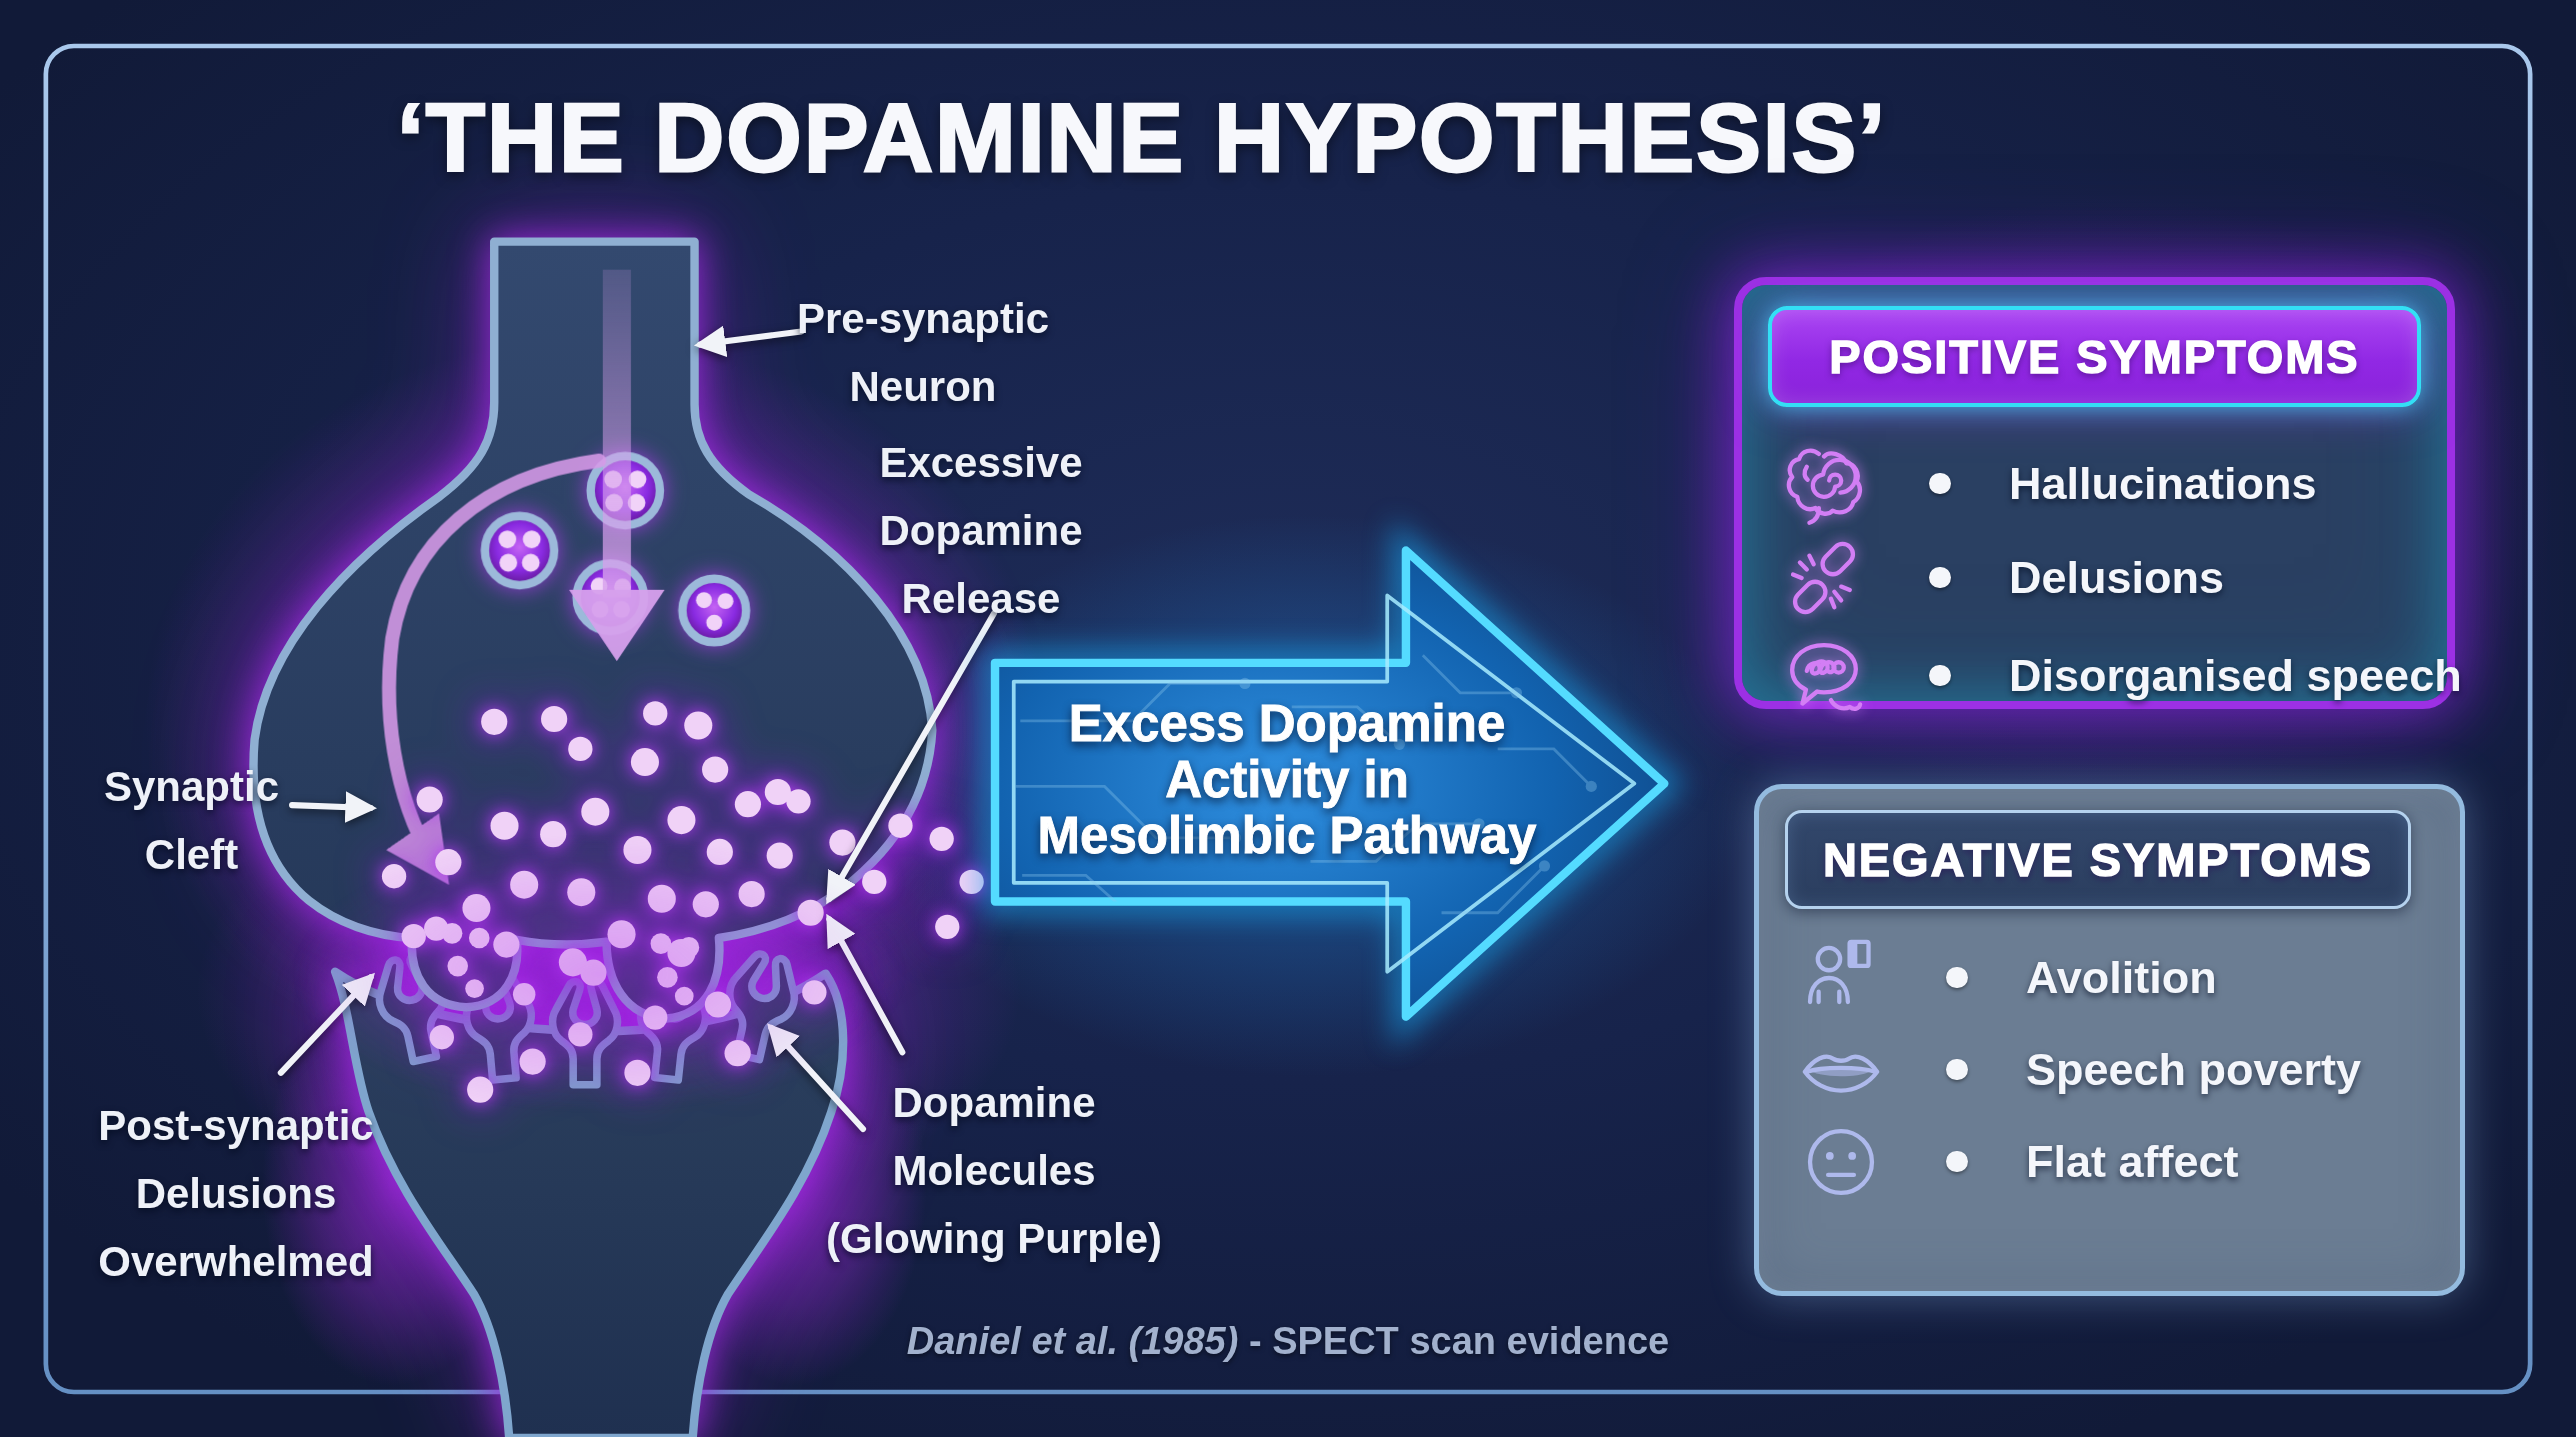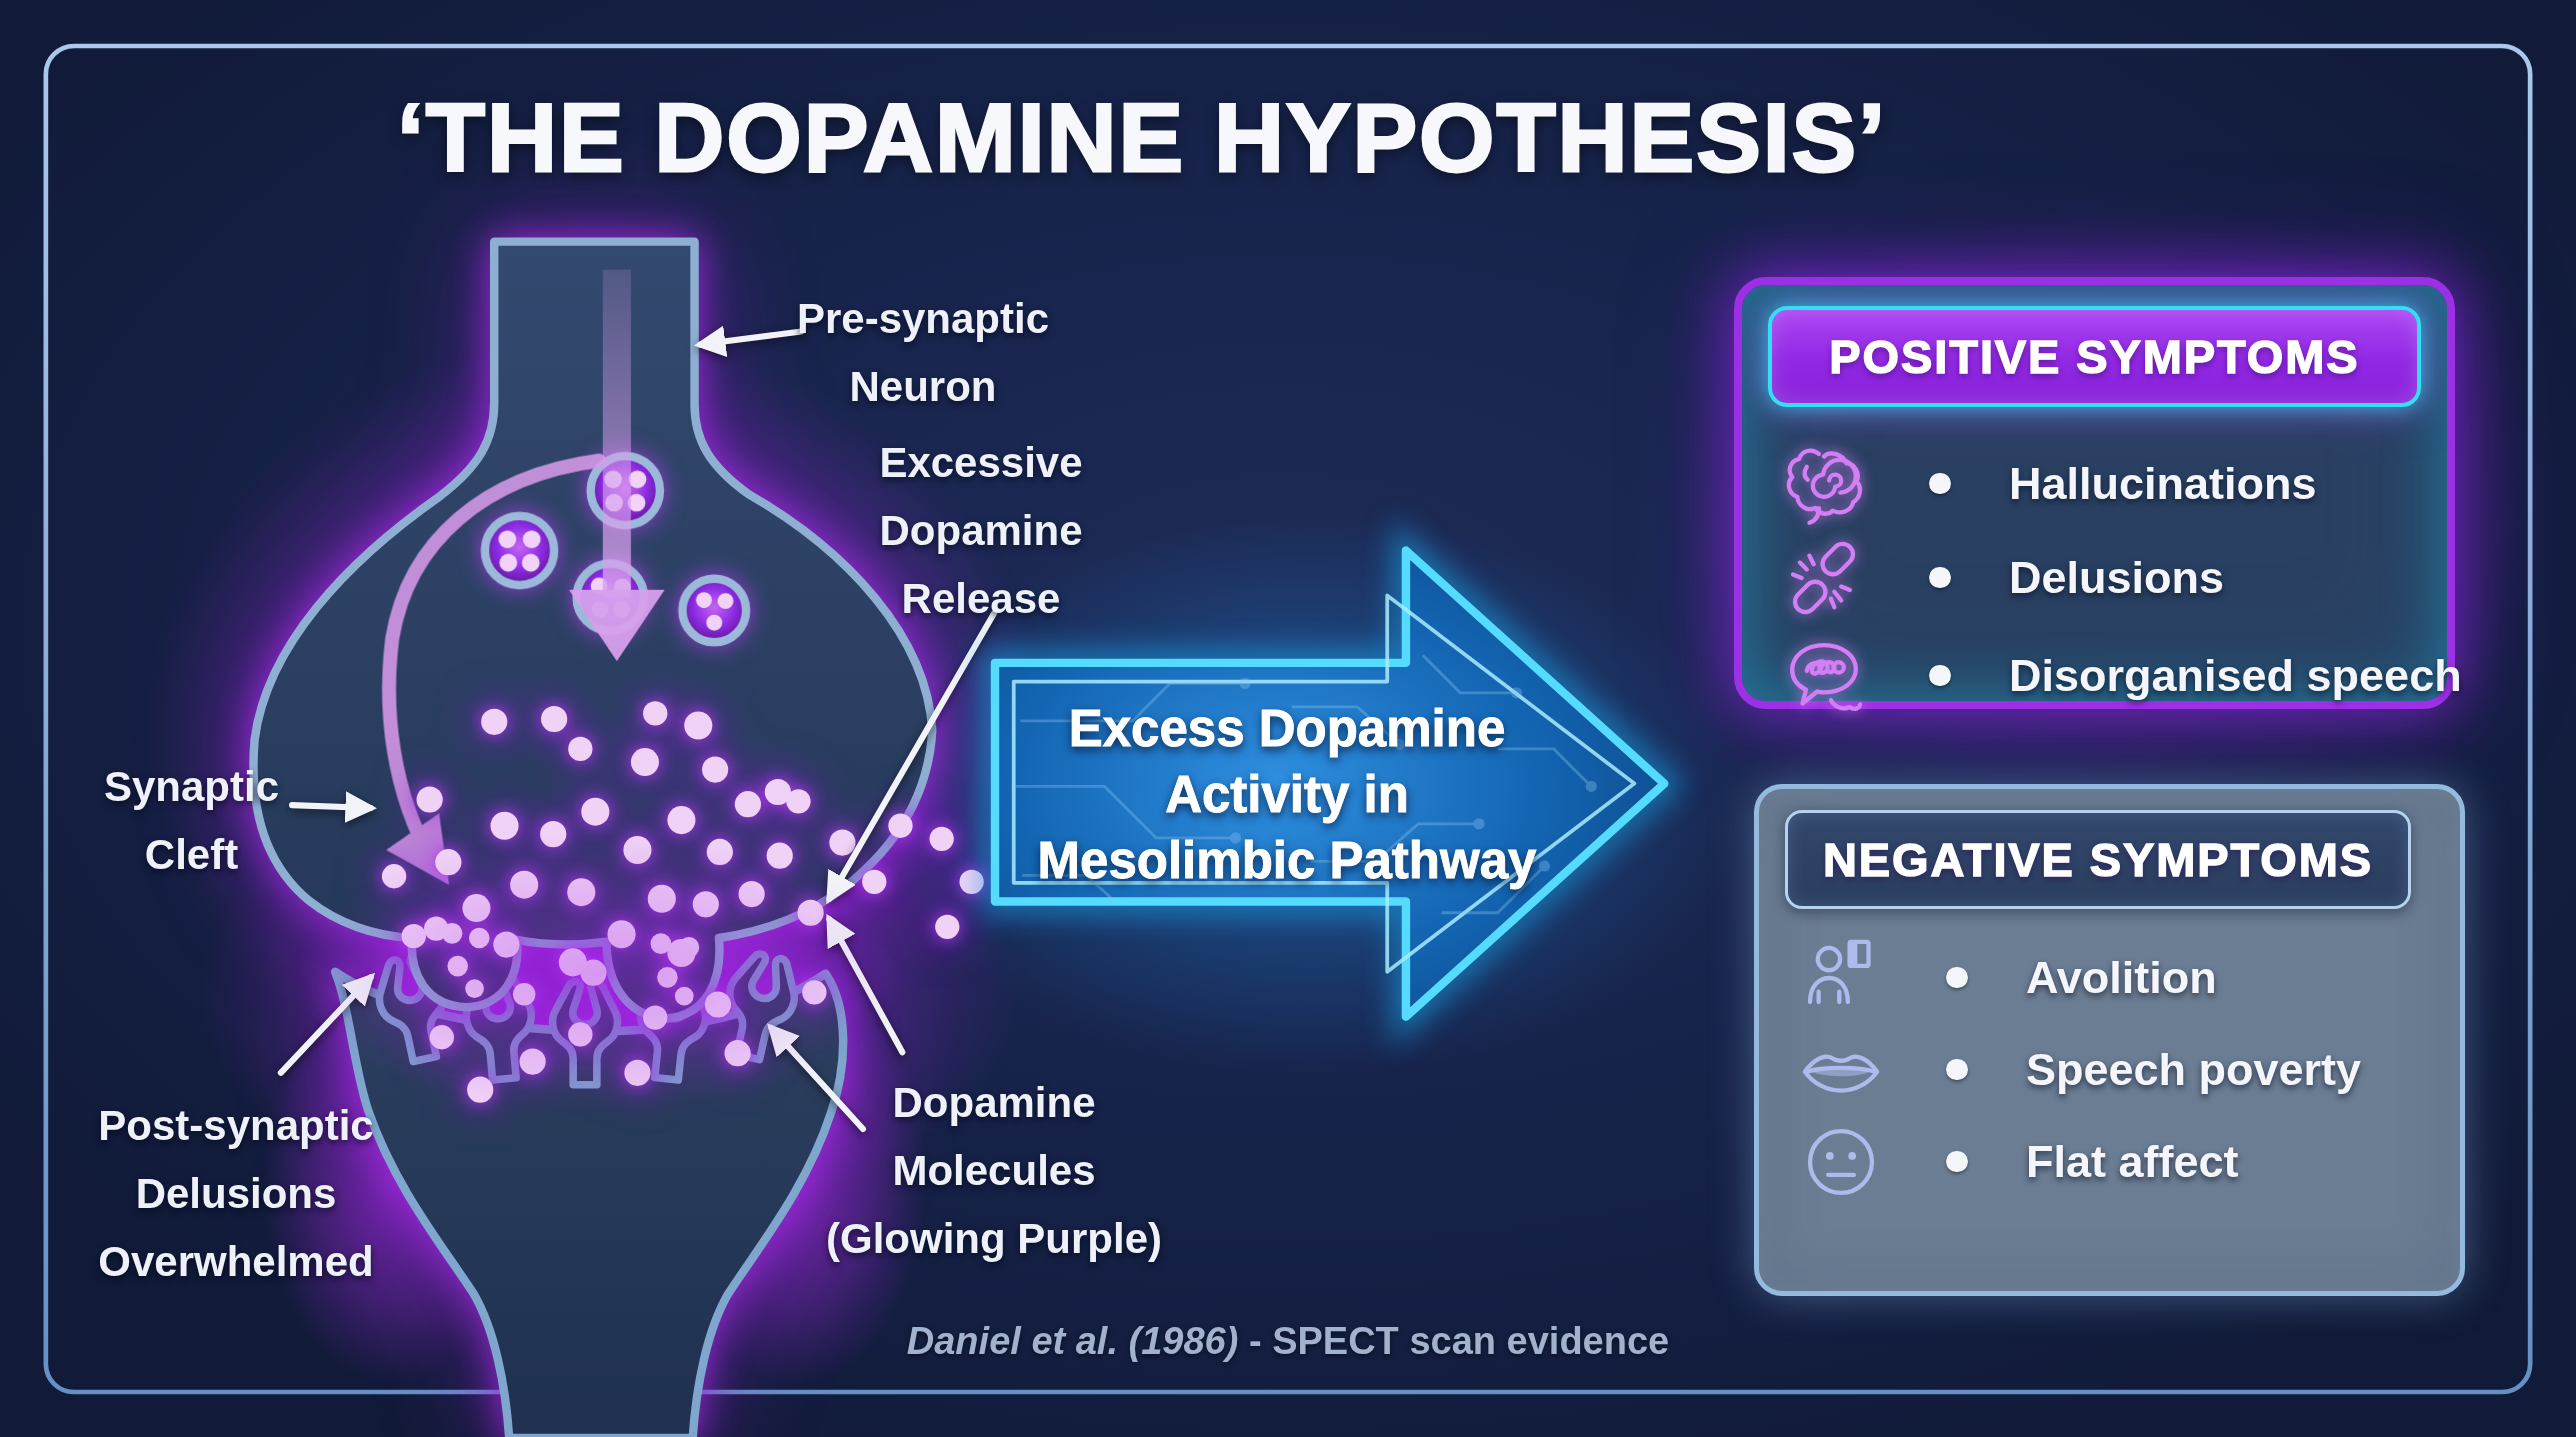--- a/index.html
+++ b/index.html
@@ -26,21 +26,21 @@
     font-weight:700;white-space:pre-line;text-shadow:0 2.8px 7.5px rgba(2,10,30,.75);
   }
   #lbl-pre{left:736px;top:285px;width:374px;}
   #lbl-excess{left:794px;top:429px;width:374px;}
   #lbl-cleft{left:51px;top:753px;width:281px;}
   #lbl-post{left:49px;top:1092px;width:374px;}
   #lbl-dopa{left:760px;top:1069px;width:468px;}
 
   .flow-text{
     position:absolute;left:964px;top:696px;width:646px;text-align:center;
-    font-size:51px;line-height:66px;font-weight:700;color:#ffffff;white-space:pre-line;
+    font-size:51px;line-height:56px;font-weight:700;color:#ffffff;white-space:pre-line;
     -webkit-text-stroke:0.9px #fff;
     text-shadow:0 3.7px 9.4px rgba(3,18,48,.8);
   }
 
   .panel{position:absolute;box-sizing:border-box;}
   .panel .item{position:absolute;left:39px;right:15px;height:95px;display:flex;align-items:center;gap:36px;}
   .icon{width:86px;height:86px;flex:0 0 86px;display:inline-block;}
   .icon svg{width:100%;height:100%;}
   .bullet{width:21.5px;height:21.5px;border-radius:50%;background:#f4f6fa;margin-left:26px;flex:0 0 21.5px;box-shadow:0 1.9px 3.7px rgba(0,0,0,.4);}
   .itext{margin-left:22.5px;font-size:45px;font-weight:700;color:#f4f6fb;text-shadow:0 2.8px 6.6px rgba(2,10,30,.6);white-space:nowrap;}
@@ -411,17 +411,17 @@
           <circle cx="63" cy="43" r="4.5" fill="#aeb9ec" stroke="none"></circle>
           <path d="M35,65 L65,65"></path>
         </svg>
       </span>
       <span class="bullet"></span>
       <span class="itext">Flat affect</span>
     </div>
   </section>
 
   <div class="citation">
-    <span class="cit-src">Daniel et al. (1986)</span><span> - SPECT scan evidence</span>
+    <span class="cit-src">Daniel et al. (1985)</span><span> - SPECT scan evidence</span>
   </div>
 
 </div>
 
 
 </body></html>

